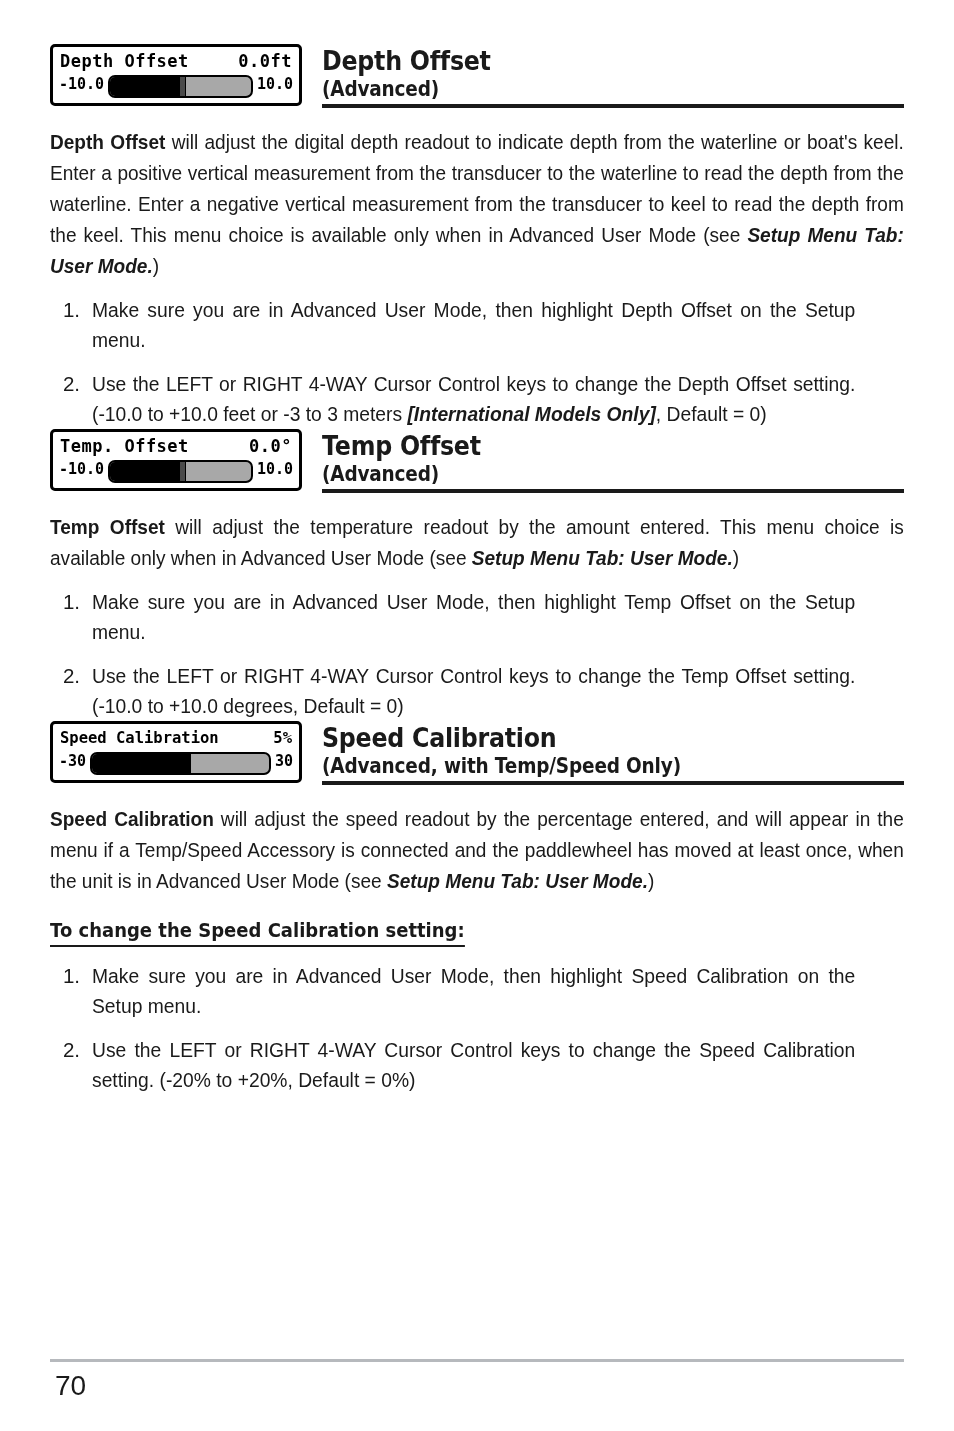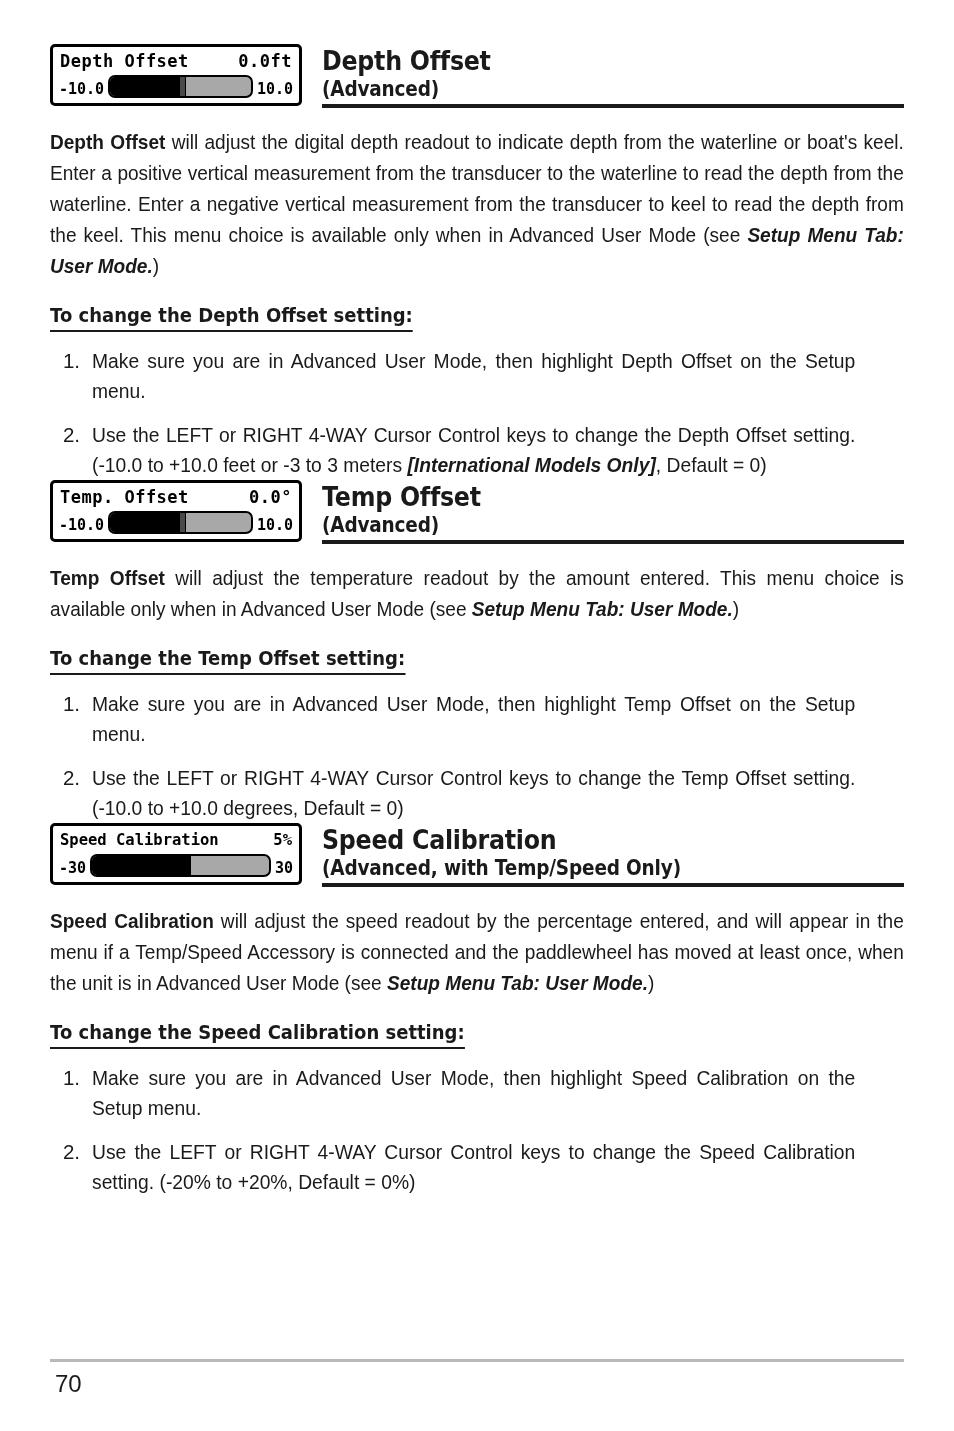--- a/index.html
+++ b/index.html
@@ -81,21 +81,21 @@
     font-size: 17px;
     font-weight: bold;
     letter-spacing: 0.5px;
     line-height: 22px;
     padding: 0 2px 1px 2px;
     white-space: nowrap;
   }
   .lcd-row1.tight { font-size: 15.5px; letter-spacing: 0px; }
   .lcd-row2 {
     display: flex;
-    align-items: flex-end;
+    align-items: flex-start;
     gap: 4px;
     padding: 2px 1px 0 1px;
   }
   .lcd-min, .lcd-max {
     font-size: 15px;
     font-weight: bold;
     line-height: 18px;
     white-space: nowrap;
   }
   .lcd-bar {
@@ -190,21 +190,21 @@
     top: 1359px;
     width: 854px;
     height: 3px;
     background: #b6b9bd;
   }
   .footer-page {
     position: absolute;
     left: 55px;
     top: 1370px;
     font-family: "Liberation Sans", sans-serif;
-    font-size: 24px;
+    font-size: 28px;
     color: #1a1a1a;
   }
 </style>
 </head>
 <body>
 
 <div class="page">
   <div class="content" id="content-root">
       <div class="section first" style="margin-top: 0px;">
         <div class="section-head">
@@ -221,21 +221,20 @@
               </span>
               <span class="lcd-max">10.0</span>
             </div>
           </div>
           <div class="head-text">
             <div class="head-title">Depth Offset</div>
             <div class="head-sub">(Advanced)</div>
           </div>
         </div>
         <p class="body"><span class="b">Depth Offset</span> will adjust the digital depth readout to indicate depth from the waterline or boat's keel. Enter a positive vertical measurement from the transducer to the waterline to read the depth from the waterline. Enter a negative vertical measurement from the transducer to keel to read the depth from the keel. This menu choice is available only when in Advanced User Mode (see <span class="bi">Setup Menu Tab: User Mode.</span>)</p>
-        <div><h3 class="subhead">To change the Depth Offset setting:</h3></div>
         <ol class="steps">
           <li>
             <span class="step-num">1.</span>
             <span class="step-body">Make sure you are in Advanced User Mode, then highlight Depth Offset on the Setup menu.</span>
           </li>
           <li>
             <span class="step-num">2.</span>
             <span class="step-body">Use the LEFT or RIGHT 4-WAY Cursor Control keys to change the Depth Offset setting. (-10.0 to +10.0 feet or -3 to 3 meters <span class="bi">[International Models Only]</span>, Default = 0)</span>
           </li>
         </ol>
@@ -255,21 +254,20 @@
               </span>
               <span class="lcd-max">10.0</span>
             </div>
           </div>
           <div class="head-text">
             <div class="head-title">Temp Offset</div>
             <div class="head-sub">(Advanced)</div>
           </div>
         </div>
         <p class="body"><span class="b">Temp Offset</span> will adjust the temperature readout by the amount entered. This menu choice is available only when in Advanced User Mode  (see <span class="bi">Setup Menu Tab: User Mode.</span>)</p>
-        <div><h3 class="subhead">To change the Temp Offset setting:</h3></div>
         <ol class="steps">
           <li>
             <span class="step-num">1.</span>
             <span class="step-body">Make sure you are in Advanced User Mode, then highlight Temp Offset on the Setup menu.</span>
           </li>
           <li>
             <span class="step-num">2.</span>
             <span class="step-body">Use the LEFT or RIGHT 4-WAY Cursor Control keys to change the Temp Offset setting. (-10.0 to +10.0 degrees, Default = 0)</span>
           </li>
         </ol>

